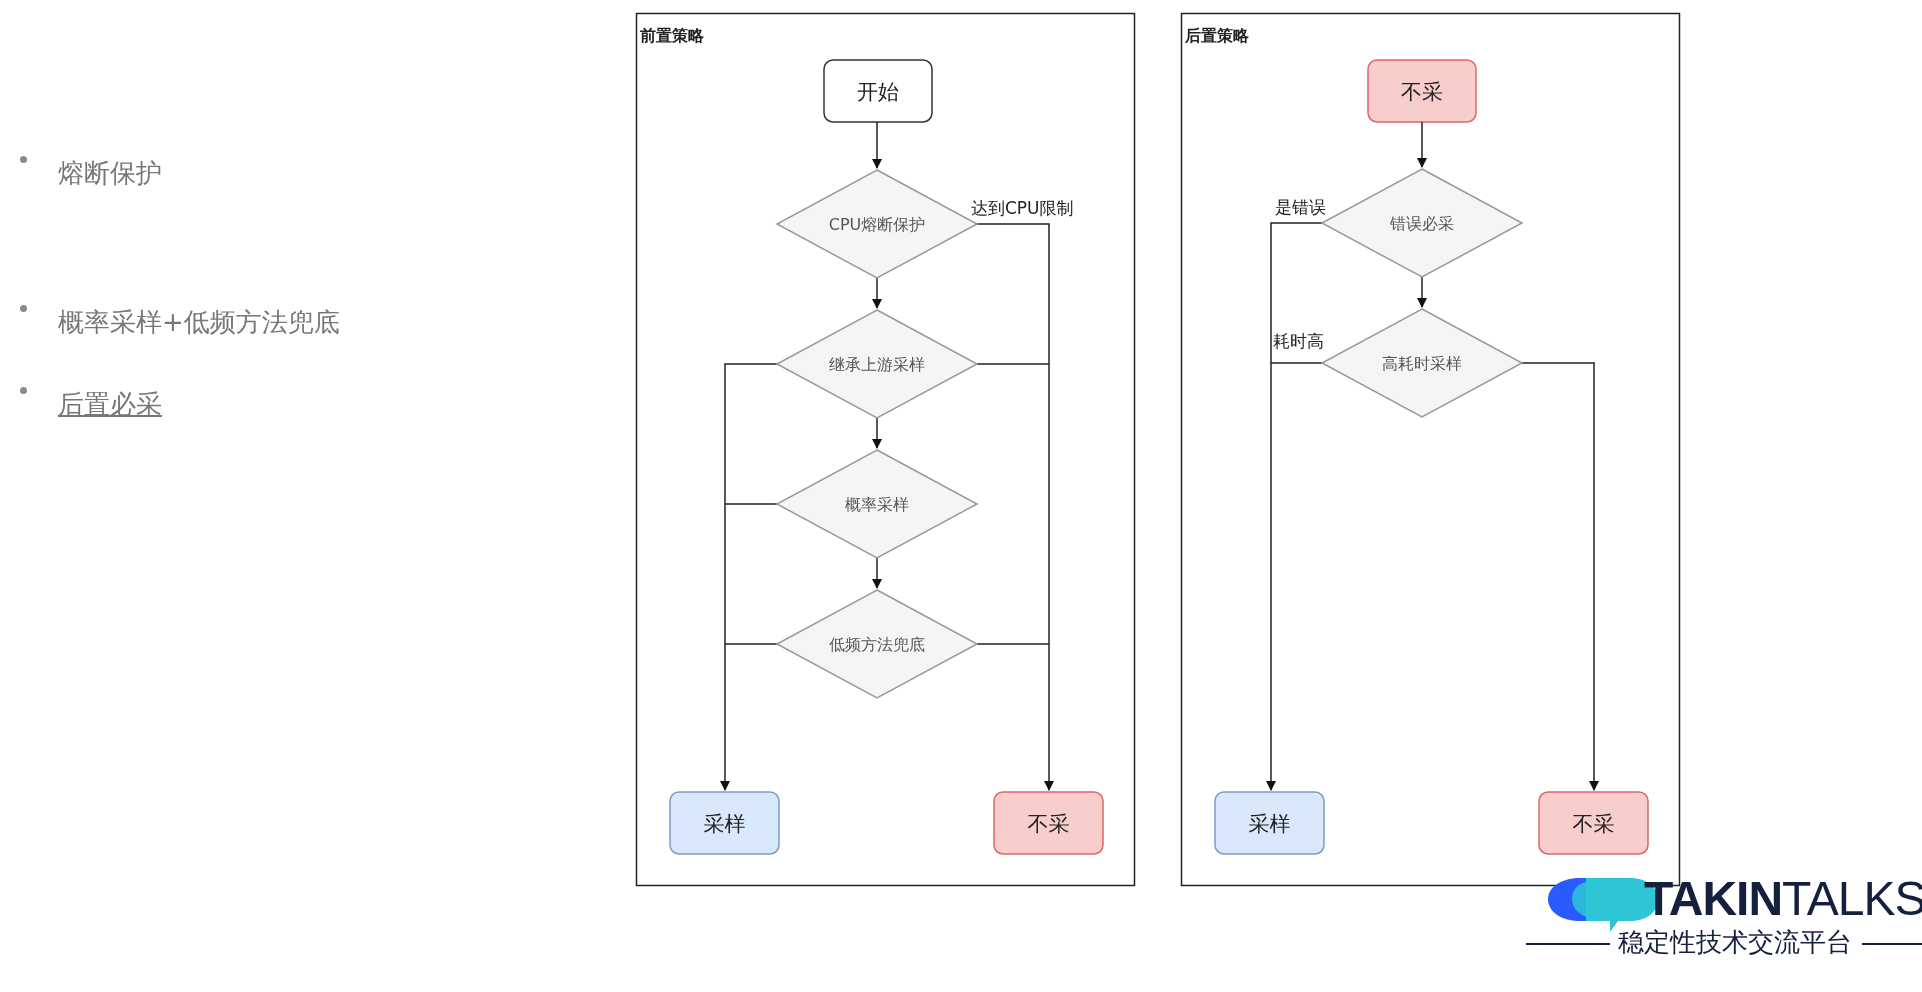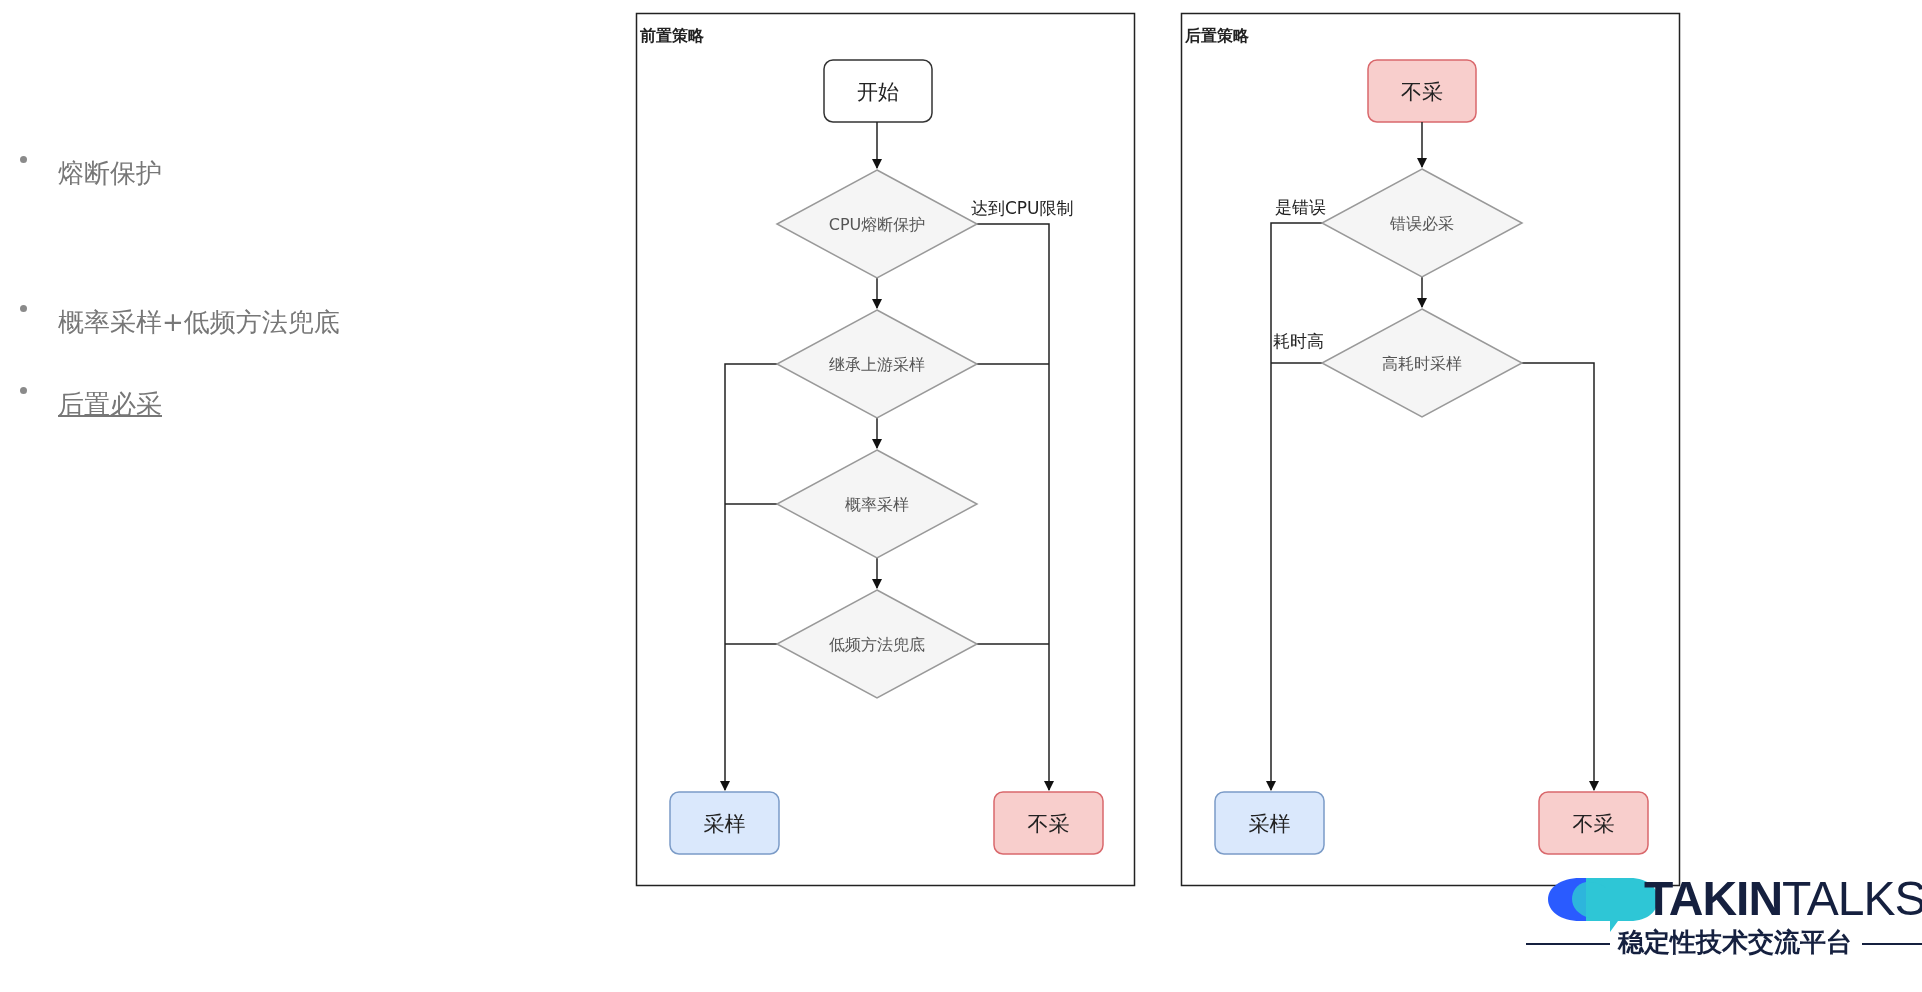--- a/index.html
+++ b/index.html
@@ -14,21 +14,21 @@
   .frame-title { font-size:16px; font-weight:bold; fill:#222; }
   .node-text { font-size:21px; fill:#222; }
   .dia-text { font-size:16px; fill:#555; }
   .edge-label { font-size:17px; fill:#222; }
   .logo { position:absolute; left:1520px; top:866px; width:402px; height:97px; }
   .logo-word { position:absolute; left:124px; top:6px; font-size:48px; line-height:54px;
                color:#15203f; white-space:nowrap; letter-spacing:-1px;
                font-family:"Liberation Sans","DejaVu Sans",sans-serif; }
   .logo-word b { font-weight:900; }
   .logo-word span.light { font-weight:normal; }
-  .logo-sub { position:absolute; left:98px; top:60px; font-size:26px; font-weight:bold;
+  .logo-sub { position:absolute; left:98px; top:60px; font-size:26px; font-weight:normal;
               color:#15203f; white-space:nowrap; line-height:32px;text-align:center; }
   .logo-rule { position:absolute; top:77px; height:2px; background:#15203f; }
 </style>
 </head>
 <body>
 
 <div class="bullets">
   <div class="bullet-item" style="top:156px;">
     <span class="bullet-dot"></span>
     <span>熔断保护</span>

